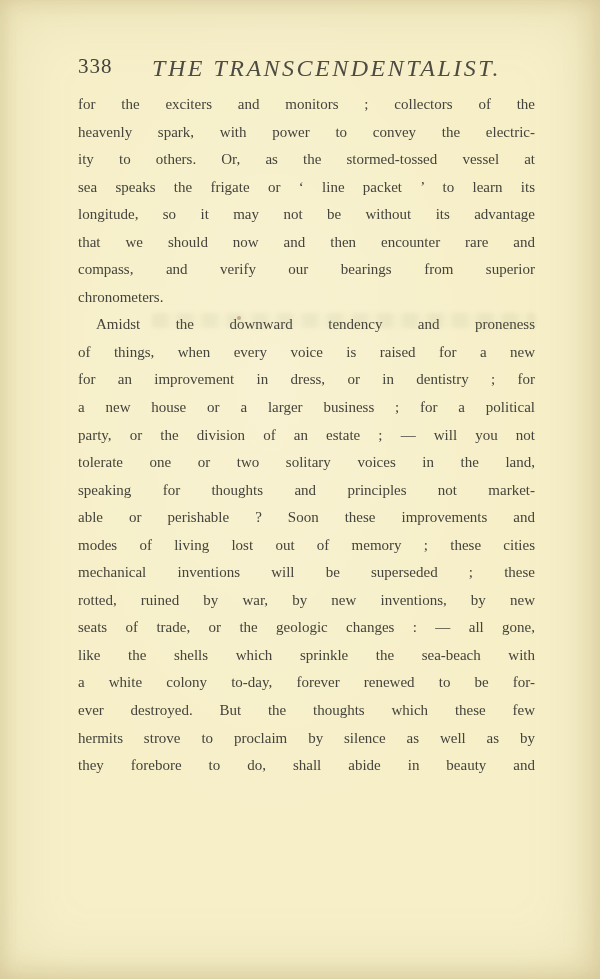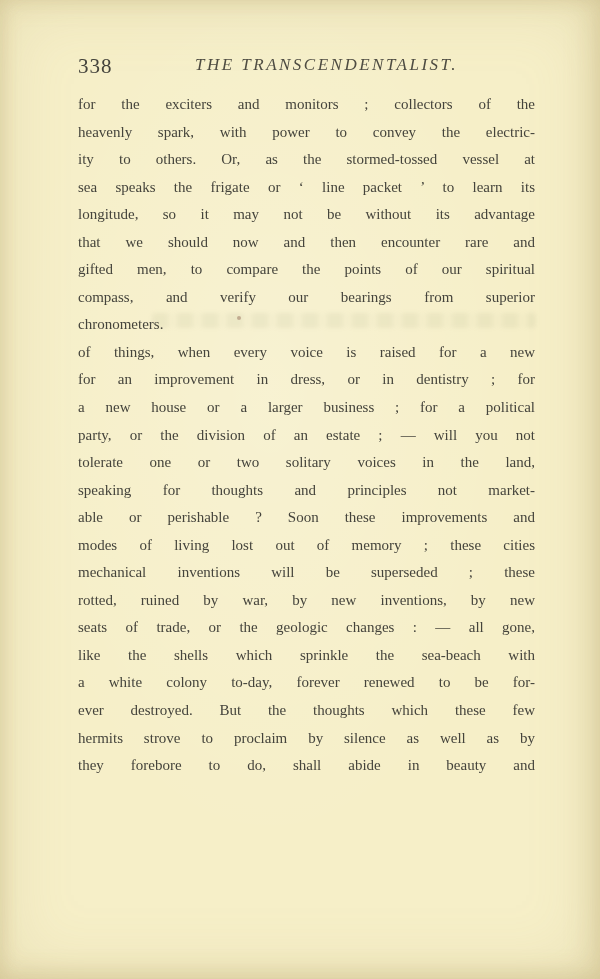--- a/index.html
+++ b/index.html
@@ -43,21 +43,21 @@
     letter-spacing: 1px;
     color: var(--ink);
   }
   .head-title {
     position: absolute;
     left: 40px;
     right: 0;
     top: 1px;
     text-align: center;
     font-style: italic;
-    font-size: 17px;
+    font-size: 24px;
     letter-spacing: 2.5px;
     color: var(--header_ink);
     white-space: nowrap;
   }
   .textblock {
     position: absolute;
     left: 78px;
     top: 91px;
     width: 457px;
     color: var(--ink);
@@ -115,23 +115,23 @@
     <span class="head-title">THE TRANSCENDENTALIST.</span>
   </div>
 
   <div class="textblock">
     <div class="line">for the exciters and monitors ; collectors of the</div>
     <div class="line">heavenly spark, with power to convey the electric-</div>
     <div class="line">ity to others.  Or, as the stormed-tossed vessel at</div>
     <div class="line">sea speaks the frigate or ‘ line packet ’ to learn its</div>
     <div class="line">longitude, so it may not be without its advantage</div>
     <div class="line">that we should now and then encounter rare and</div>
-    <div class="line">gifted men, to compare the points of our spiritual</div>
     <div class="line">compass, and verify our bearings from superior</div>
     <div class="line para-end">chronometers.</div>
+    <div class="line indent">Amidst the downward tendency and proneness</div>
     <div class="line">of things, when every voice is raised for a new</div>
     <div class="line">for an improvement in dress, or in dentistry ; for</div>
     <div class="line">a new house or a larger business ; for a political</div>
     <div class="line">party, or the division of an estate ; — will you not</div>
     <div class="line">tolerate one or two solitary voices in the land,</div>
     <div class="line">speaking for thoughts and principles not market-</div>
     <div class="line">able or perishable ?  Soon these improvements and</div>
     <div class="line">modes of living lost out of memory ; these cities</div>
     <div class="line">mechanical inventions will be superseded ; these</div>
     <div class="line">rotted, ruined by war, by new inventions, by new</div>

